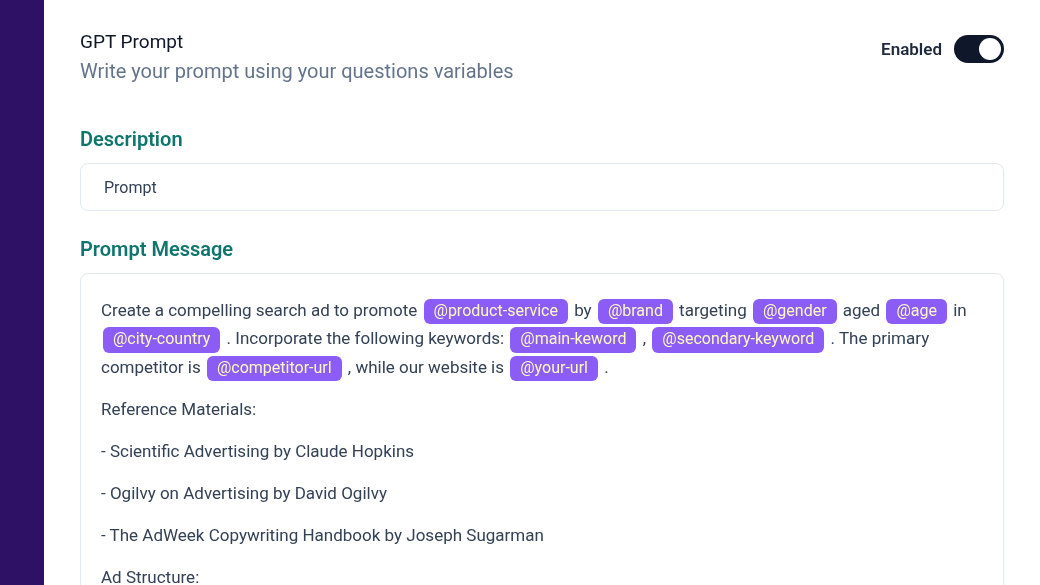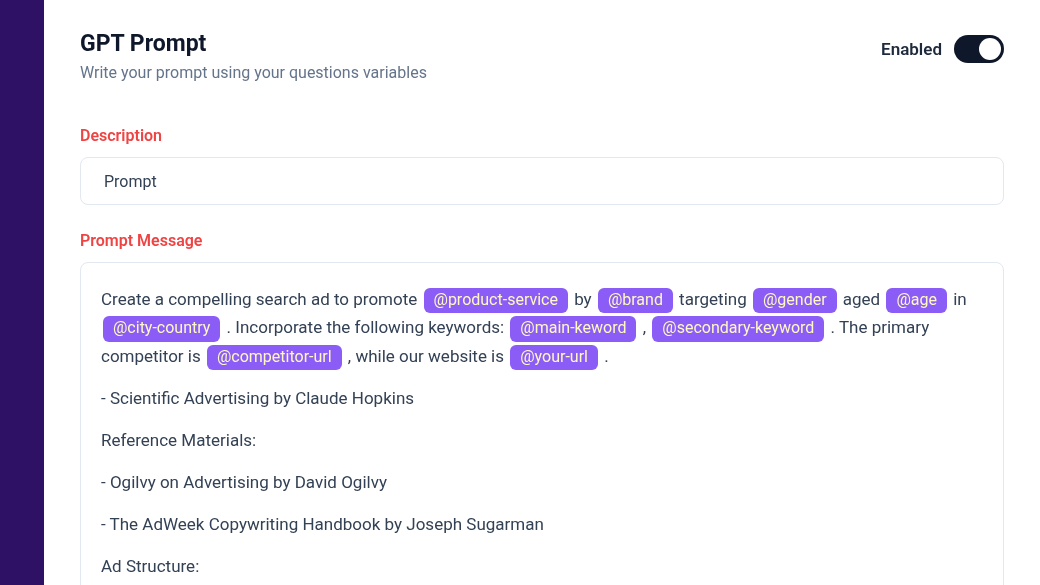--- a/index.html
+++ b/index.html
@@ -23,27 +23,27 @@
     padding: 30px 36px 0 36px;
     position: relative;
   }
   .header-row {
     display: flex;
     align-items: flex-start;
     justify-content: space-between;
   }
   .title-block { }
   .title {
-    font-size: 23px;
-    font-weight: 700;
+    font-size: 19px;
+    font-weight: 400;
     color: #0f172a;
     margin-bottom: 6px;
   }
   .subtitle {
-    font-size: 16px;
+    font-size: 20px;
     color: #64748b;
   }
   .toggle-wrap {
     display: flex;
     align-items: center;
     gap: 12px;
     margin-top: 5px;
   }
   .toggle-label {
     font-size: 17px;
@@ -61,23 +61,23 @@
   .toggle-knob {
     width: 22px;
     height: 22px;
     background: #fff;
     border-radius: 50%;
     position: absolute;
     top: 3px;
     right: 3px;
   }
   .field-label {
-    font-size: 16px;
+    font-size: 20px;
     font-weight: 600;
-    color: #ef4444;
+    color: #0f766e;
     margin-bottom: 12px;
   }
   .desc-section {
     margin-top: 44px;
   }
   .input-box {
     width: 100%;
     height: 48px;
     border: 1px solid #e2e8f0;
     border-radius: 8px;
@@ -138,21 +138,21 @@
     <div class="field-label">Description</div>
     <div class="input-box">
       <span>Prompt</span>
     </div>
   </div>
 
   <div class="prompt-section">
     <div class="field-label">Prompt Message</div>
     <div class="prompt-box" id="prompt-box">
         <div class="para"><span>Create a compelling search ad to promote </span><span class="chip">@product-service</span><span> by </span><span class="chip">@brand</span><span> targeting </span><span class="chip">@gender</span><span> aged </span><span class="chip">@age</span><span> in </span><span class="chip">@city-country</span><span> . Incorporate the following keywords: </span><span class="chip">@main-keword</span><span> , </span><span class="chip">@secondary-keyword</span><span> . The primary competitor is </span><span class="chip">@competitor-url</span><span> , while our website is </span><span class="chip">@your-url</span><span> .</span></div>
+        <div class="para"><span>Reference Materials:</span></div>
         <div class="para"><span>- Scientific Advertising by Claude Hopkins</span></div>
-        <div class="para"><span>Reference Materials:</span></div>
         <div class="para"><span>- Ogilvy on Advertising by David Ogilvy</span></div>
         <div class="para"><span>- The AdWeek Copywriting Handbook by Joseph Sugarman</span></div>
         <div class="para"><span>Ad Structure:</span></div>
       </div>
   </div>
 
 </div>
 
 </body></html>

